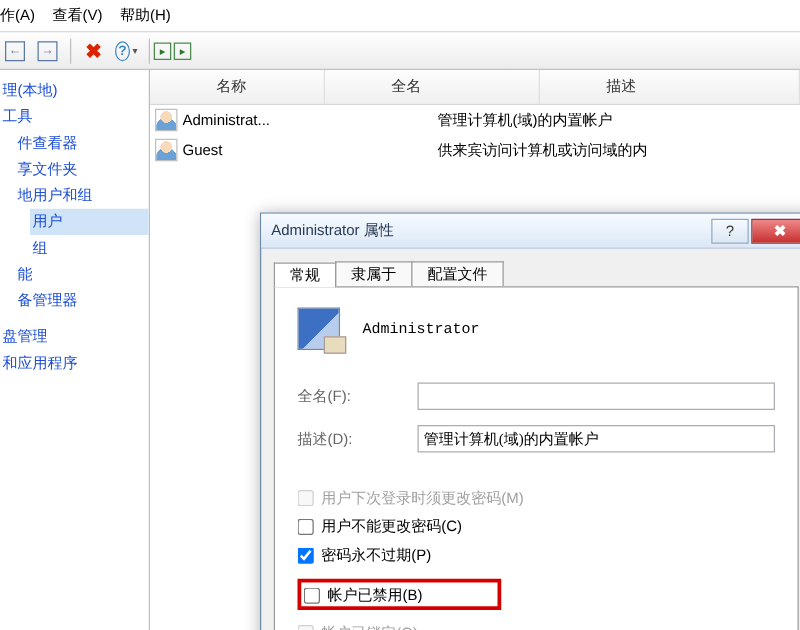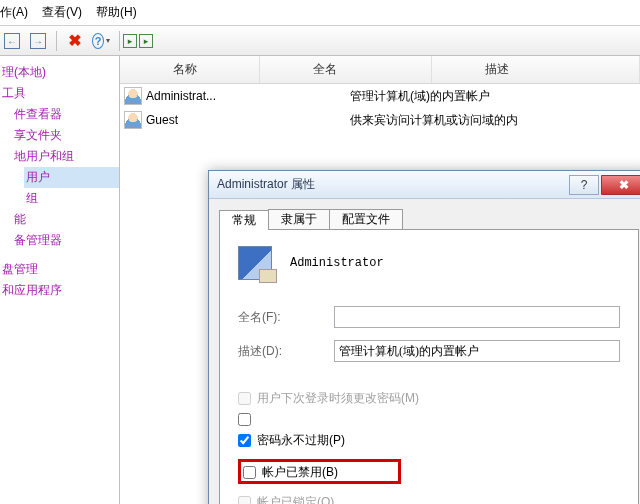--- a/index.html
+++ b/index.html
@@ -17,21 +17,21 @@
 .red-x { color: #d20; font-weight: bold; font-size: 16px; }
 .q-dd { display:flex; align-items:center; }
 .q-dd .q { width:16px;height:16px;border:1px solid #3a87c7;border-radius:50%;color:#3a87c7;display:flex;align-items:center;justify-content:center;font-size:11px;font-weight:bold;}
 .q-dd .dd { font-size:8px; color:#555; margin-left:2px;}
 .mini-nav { display:flex; gap:2px; }
 .mini-nav div { width:14px;height:14px;border:1px solid #4b8b4b;color:#2a7a2a;display:flex;align-items:center;justify-content:center;font-size:9px; }
 
 
 .main { display: flex; height: calc(504px - 54px); }
 .tree { width: 120px; border-right: 1px solid #c0c0c0; padding: 6px 0 6px 0; overflow:hidden; }
-.tree .node { padding: 2px 4px 2px 2px; white-space: nowrap; color: #a21caf; }
+.tree .node { padding: 2px 4px 2px 2px; white-space: nowrap; color: #1d4ed8; }
 .tree .node.sel { background: #cfe4f7; }
 .tree .sub { padding-left: 12px; }
 
 
 .list { flex: 1; position: relative; }
 .list-header { display: flex; background: linear-gradient(#fdfdfd,#efefef); border-bottom: 1px solid #d6d6d6; }
 .list-header .col { padding: 5px 8px; border-right: 1px solid #e0e0e0; color: #333; margin-left: 45px; }
 .col-name { width: 95px; }
 .col-full { width: 127px; }
 .col-desc { flex:1; }
@@ -181,20 +181,21 @@
     </div>
 
     <div style="height:10px"></div>
 
     <div class="chk dis">
       <input type="checkbox" disabled="" style="">
       <label>用户下次登录时须更改密码(M)</label>
     </div>
     <div class="chk">
       <input type="checkbox" style="">
+      <label>用户不能更改密码(C)</label>
     </div>
     <div class="chk">
       <input type="checkbox" checked="" style="">
       <label>密码永不过期(P)</label>
     </div>
 
     <div class="redbox">
       <div class="chk" style="margin:0">
         <input type="checkbox" style="">
         <label>帐户已禁用(B)</label>

